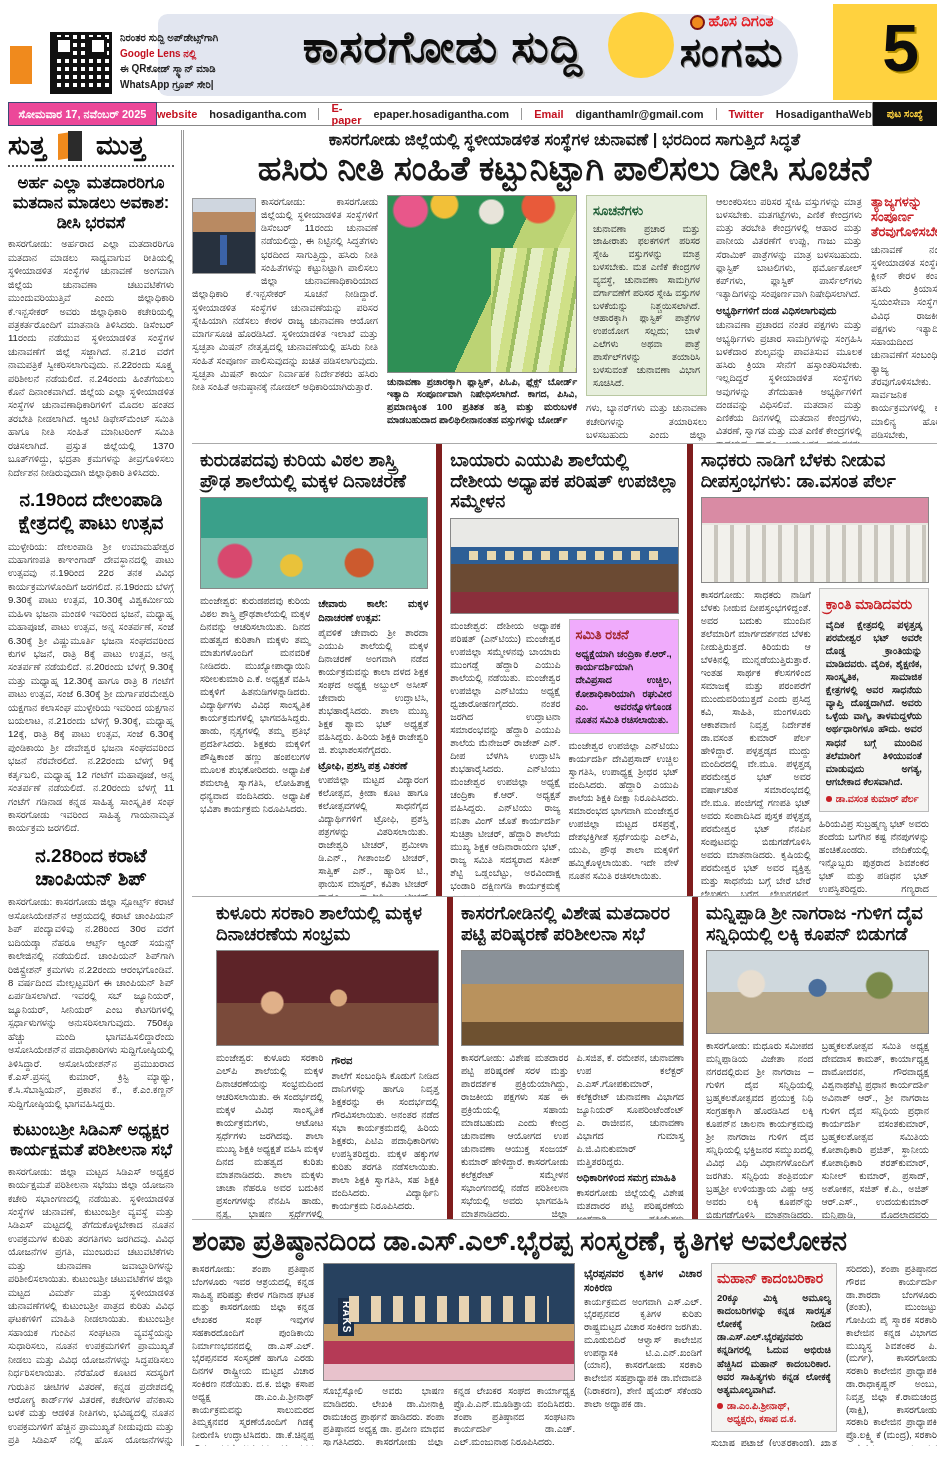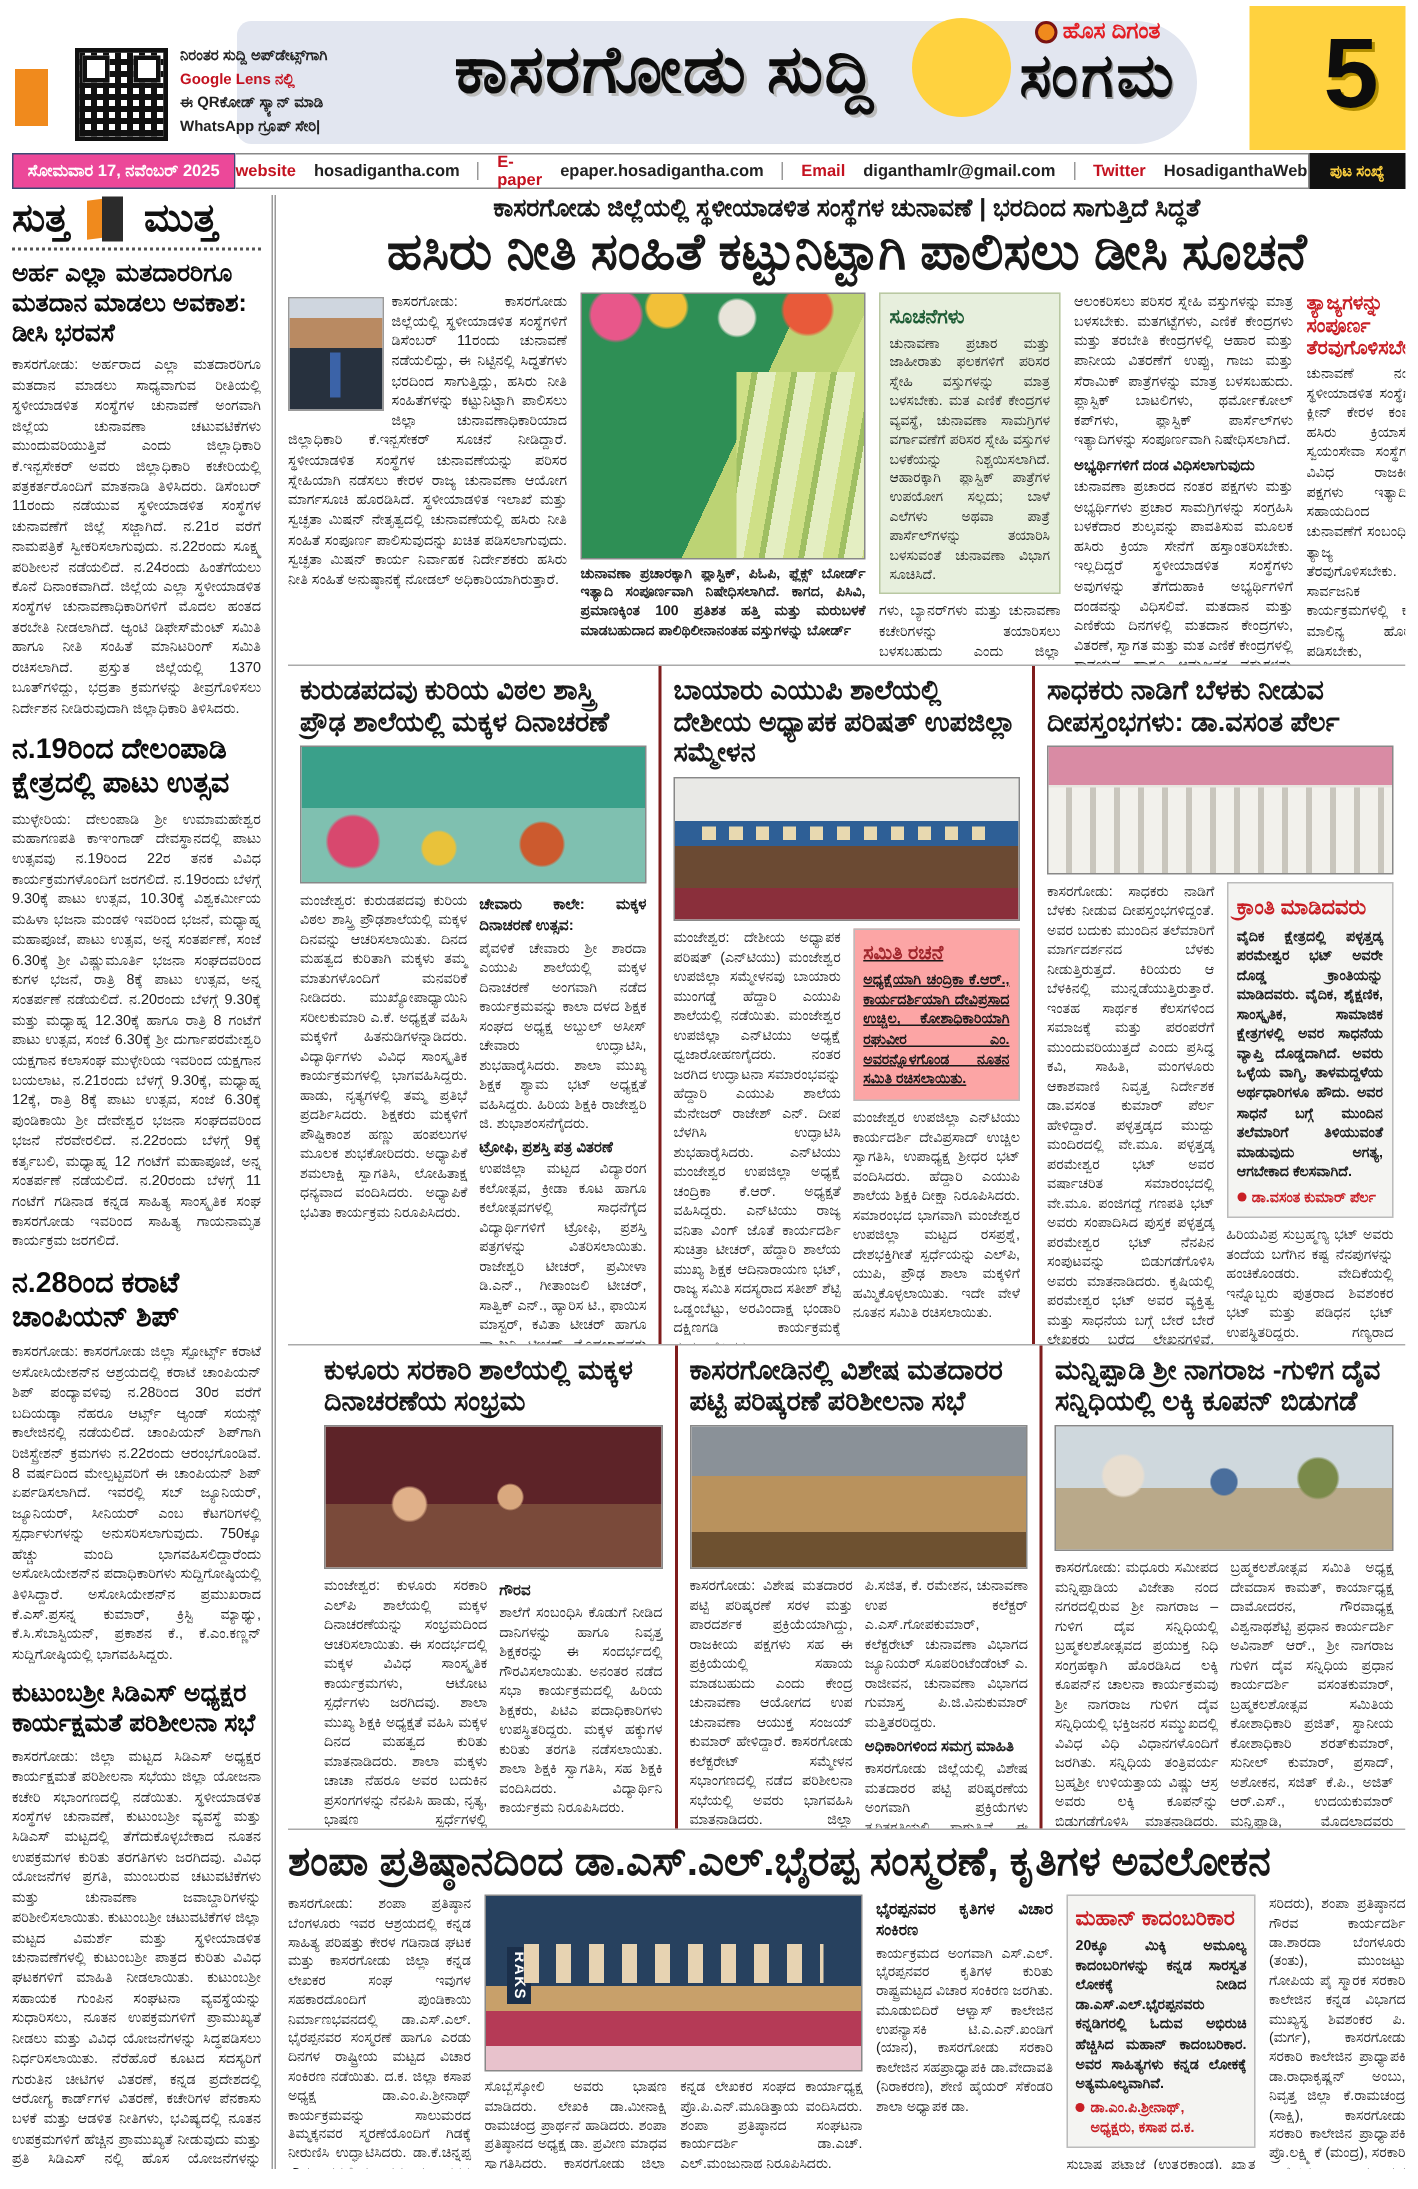--- a/index.html
+++ b/index.html
@@ -35,21 +35,21 @@
   
   .content{display:flex;margin-top:4px;height:1316px;}
   .sidebar{width:166px;flex:0 0 166px;padding-right:7px;border-right:3px double #9a9a9a;overflow:hidden;}
   .main{flex:1;padding-left:8px;overflow:hidden;}
   
   .sec-head{display:flex;align-items:center;gap:12px;font-size:26px;font-weight:bold;color:#111;border-bottom:2px dotted #555;padding-bottom:4px;margin-bottom:6px;}
   .door{position:relative;width:26px;height:30px;flex:0 0 26px;}
   .door .frame{position:absolute;left:10px;top:0;width:14px;height:30px;background:#2b2b2b;}
   .door .leaf{position:absolute;left:0;top:2px;width:13px;height:26px;background:#f08a1d;transform:skewY(-8deg);}
   .sb-art{margin-bottom:10px;}
-  .sb-title{font-size:16.5px;line-height:1.2;font-weight:bold;color:#0d0d0d;margin:4px 0 5px;}
+  .sb-title{font-size:16.5px;line-height:1.2;font-weight:bold;color:#0d0d0d;margin:4px 0 5px;text-align:center;}
   .sb-body{font-size:9.6px;line-height:1.4;text-align:justify;color:#222;}
   
   .lead{border-bottom:1px solid #aaa;padding-bottom:5px;height:308px;overflow:hidden;}
   .kicker{text-align:center;font-size:16.5px;font-weight:bold;margin:0 0 2px;}
   .headline{text-align:center;font-size:34px;font-weight:bold;line-height:1.05;margin:2px 0 8px;}
   .lead-cols{display:flex;gap:9px;}
   .lc{font-size:9.6px;line-height:1.38;text-align:justify;}
   .lc1{flex:0 0 186px;}
   .lc2{flex:0 0 190px;}
   .lc3{flex:0 0 121px;}
@@ -68,21 +68,21 @@
   .ph-green::after{content:"";position:absolute;right:0;top:30%;width:45%;height:70%;
       background:repeating-linear-gradient(100deg,#cfe087 0 10px,#9fbf62 10px 14px,#e4eec2 14px 26px);}
   .caption{font-size:9.4px;line-height:1.35;font-weight:bold;color:#222;margin-top:3px;text-align:justify;}
   .greenbox{background:#e7efdd;border:1px solid #b9c8a2;padding:6px;margin-bottom:5px;}
   .greenbox .gb-title{font-size:13px;font-weight:bold;color:#1e5c35;margin-bottom:3px;}
   .subhead-bold{font-weight:bold;font-size:10px;margin:3px 0 1px;}
   .subhead-red{font-weight:bold;font-size:13px;line-height:1.15;color:#c81f25;margin:0 0 3px;}
   
   .row{display:flex;border-bottom:1px solid #aaa;}
   .mod{padding:6px 8px 4px;overflow:hidden;}
-  .mod + .mod{border-left:2px solid #7f1d1d;}
+  .mod + .mod{border-left:6px solid #7f1d1d;}
   .m-title{font-size:18px;font-weight:bold;line-height:1.15;margin:0 0 6px;}
   .m-cols{display:flex;gap:8px;}
   .m-col{flex:1;font-size:9.5px;line-height:1.37;text-align:justify;}
   .ph-school{height:92px;background:
       radial-gradient(circle at 15% 70%,#d8486e 0 8%,transparent 9%),
       radial-gradient(circle at 40% 75%,#e9c23a 0 7%,transparent 8%),
       radial-gradient(circle at 70% 72%,#cc5a2e 0 8%,transparent 9%),
       linear-gradient(180deg,#3aa08a 0 45%,#7fc0b0 45% 100%);}
   .ph-conf{height:96px;background:
       linear-gradient(180deg,#e9e9e6 0 30%,#2e5f96 30% 48%,#6b4a33 48% 78%,#8a2f3b 78% 100%);}
@@ -101,21 +101,21 @@
   .ph-coupon{height:84px;background:
       radial-gradient(circle at 20% 40%,#e8ded0 0 7%,transparent 8%),
       radial-gradient(circle at 50% 45%,#4a6e9c 0 7%,transparent 8%),
       radial-gradient(circle at 78% 42%,#7a8a4a 0 7%,transparent 8%),
       linear-gradient(180deg,#cfd8dd 0 50%,#b9a98a 50% 100%);}
   .quotebox{background:#f4f4f2;border:1px solid #bbb;padding:6px;margin-bottom:5px;}
   .qb-title{font-size:14px;font-weight:bold;color:#c81f25;margin-bottom:3px;}
   .qb-body{font-size:9.5px;font-weight:bold;line-height:1.38;text-align:justify;}
   .qb-attr{font-size:9.5px;font-weight:bold;color:#c81f25;margin-top:4px;}
   .qb-attr .dot{display:inline-block;width:6px;height:6px;border-radius:50%;background:#c81f25;margin-right:4px;}
-  .graybox{background:#fca5a5;border:1px solid #bbb;padding:6px;margin-bottom:5px;text-decoration:underline;}
+  .graybox{background:#f0abfc;border:1px solid #bbb;padding:6px;margin-bottom:5px;}
   .graybox .gbx-title{font-size:13px;font-weight:bold;color:#a0262c;margin-bottom:3px;}
   .graybox .gbx-body{font-size:9.5px;font-weight:bold;line-height:1.4;}
   
   .bottom{padding-top:4px;}
   .b-title{font-size:27px;font-weight:bold;margin:2px 0 6px;}
   .b-cols{display:flex;gap:9px;}
   .bc{font-size:9.4px;line-height:1.36;text-align:justify;}
   .bc1{flex:0 0 122px;}
   .bc-photo{flex:0 0 252px;}
   .bc3{flex:0 0 118px;}

